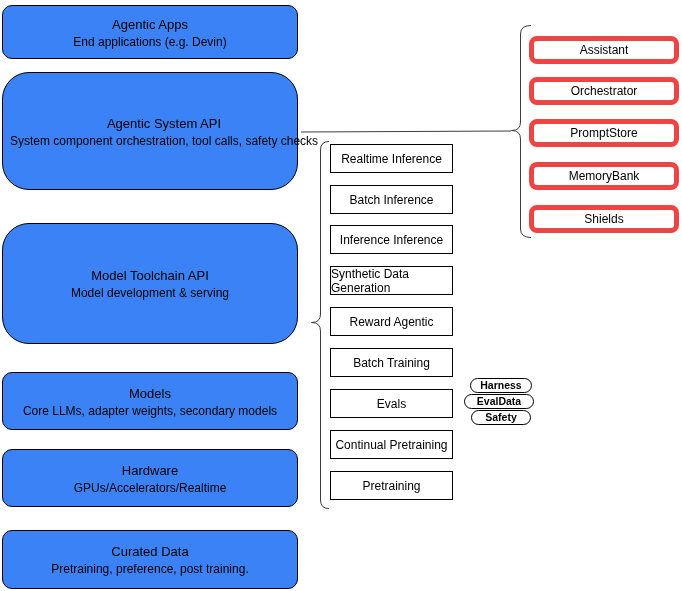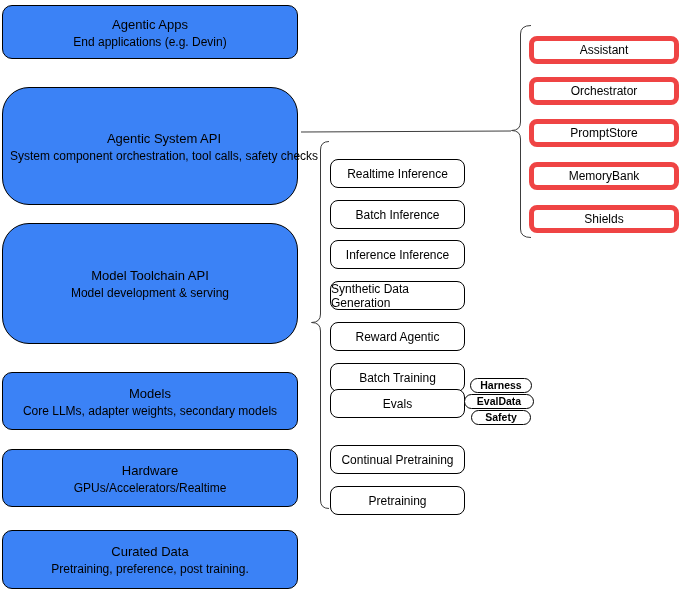--- a/index.html
+++ b/index.html
@@ -9,23 +9,23 @@
 
   
   .bb{position:absolute;left:2px;width:296px;box-sizing:border-box;border:1px solid #000;
       border-radius:10px;background:#3b82f6;display:flex;flex-direction:column;align-items:center;
       justify-content:center;gap:4px;text-align:center;z-index:2;}
   .bb.r-lg{border-radius:27px;}
   .bb .t{font-size:13px;line-height:15px;}
   .bb .s{font-size:12px;line-height:12px;white-space:nowrap;}
 
   
-  .mb{position:absolute;left:330px;width:135px;height:29px;box-sizing:border-box;
-      border:1px solid #000;border-radius:8px;background:#fff;display:flex;align-items:center;
-      justify-content:center;font-size:12px;z-index:2;margin-top:15px;}
+  .mb{position:absolute;left:330px;width:123px;height:29px;box-sizing:border-box;
+      border:1px solid #000;border-radius:0;background:#fff;display:flex;align-items:center;
+      justify-content:center;font-size:12px;z-index:2;}
 
   
   .rb{position:absolute;left:529px;width:150px;height:28px;box-sizing:border-box;
       border:5px solid #ef4444;border-radius:8px;background:#fff;display:flex;align-items:center;
       justify-content:center;font-size:12px;z-index:2;}
 
   
   .pill{position:absolute;box-sizing:border-box;border:1px solid #000;border-radius:999px;
         background:#fff;display:flex;align-items:center;justify-content:center;
         font-size:10.5px;line-height:11px;z-index:3;font-weight:bold;}
@@ -44,21 +44,21 @@
 
     <path d="M 531 25.5 Q 520.5 25.5 520.5 34 L 520.5 122 Q 520.5 130.5 511.5 130.5
              Q 520.5 130.5 520.5 139 L 520.5 229 Q 520.5 237.5 531 237.5" fill="none" stroke="#3d3d3d" stroke-width="1"></path>
   </svg>
 
   <div class="bb" style="top:5px;height:54px;">
     <div class="t">Agentic Apps</div>
     <div class="s">End applications (e.g. Devin)</div>
   </div>
 
-  <div class="bb r-lg" style="top:87px;height:118px;padding-left:28px;">
+  <div class="bb r-lg" style="top:72px;height:118px;padding-left:28px;">
     <div class="t">Agentic System API</div>
     <div class="s">System component orchestration, tool calls, safety checks</div>
   </div>
 
   <div class="bb r-lg" style="top:223px;height:121px;">
     <div class="t">Model Toolchain API</div>
     <div class="s">Model development &amp; serving</div>
   </div>
 
   <div class="bb" style="top:372px;height:58px;">
@@ -75,21 +75,21 @@
     <div class="t">Curated Data</div>
     <div class="s">Pretraining, preference, post training.</div>
   </div>
 
   <div class="mb" style="top:144px;">Realtime Inference</div>
   <div class="mb" style="top:185px;">Batch Inference</div>
   <div class="mb" style="top:225px;">Inference Inference</div>
   <div class="mb" style="top:266px;">Synthetic Data Generation</div>
   <div class="mb" style="top:307px;">Reward Agentic</div>
   <div class="mb" style="top:348px;">Batch Training</div>
-  <div class="mb" style="top:374px;">Evals</div>
+  <div class="mb" style="top:389px;">Evals</div>
   <div class="mb" style="top:430px;">Continual Pretraining</div>
   <div class="mb" style="top:471px;">Pretraining</div>
 
   <div class="pill" style="left:470px;top:378px;width:62px;height:15px;">Harness</div>
   <div class="pill" style="left:464px;top:394px;width:70px;height:15px;">EvalData</div>
   <div class="pill" style="left:471px;top:410px;width:60px;height:15px;">Safety</div>
 
   <div class="rb" style="top:36px;">Assistant</div>
   <div class="rb" style="top:77px;">Orchestrator</div>
   <div class="rb" style="top:119px;">PromptStore</div>

